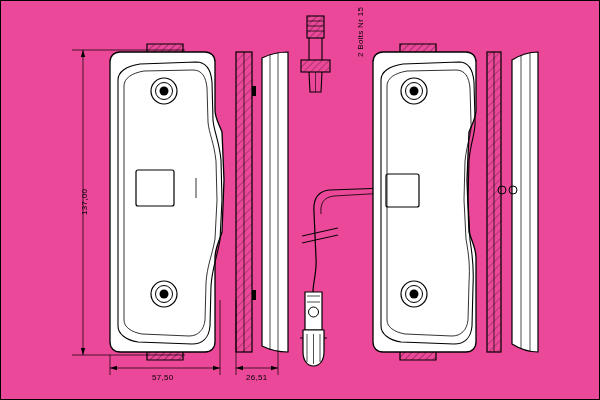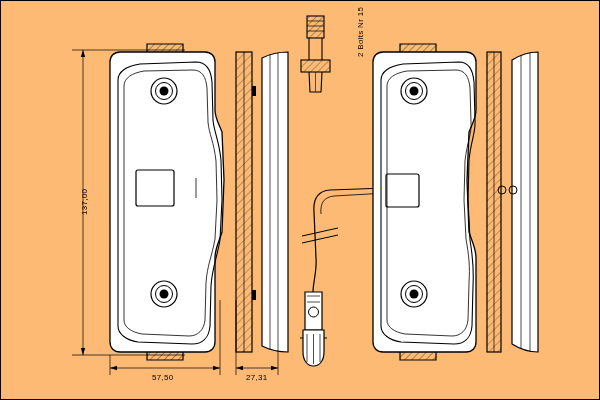--- a/index.html
+++ b/index.html
@@ -1,17 +1,17 @@
 <!DOCTYPE html>
 <html><head>
 <meta charset="utf-8">
 <style>
   html,body{margin:0;padding:0;background:#ffffff;}
   body{width:600px;height:400px;overflow:hidden;font-family:"Liberation Sans",sans-serif;}
-  #stage{position:relative;width:600px;height:400px;background:#fdba74;}
+  #stage{position:relative;width:600px;height:400px;background:#ec4899;}
   .frame{position:absolute;left:0;top:0;width:600px;height:400px;border:1px solid #000;box-sizing:border-box;}
   svg{position:absolute;left:0;top:0;width:600px;height:400px;}
   .lbl{position:absolute;font-family:"Liberation Sans",sans-serif;font-size:8px;color:#000;letter-spacing:0.3px;white-space:nowrap;}
   .vert{transform-origin:left top;}
 </style>
 </head>
 <body>
 
 <div id="stage">
   <div class="frame"></div>
@@ -167,16 +167,16 @@
       <line x1="530" y1="52.5" x2="530" y2="351.5" stroke="#000" stroke-width="0.7"></line>
       <circle cx="502" cy="190" r="4" fill="none" stroke="#000" stroke-width="1"></circle>
       <circle cx="513" cy="190" r="4" fill="none" stroke="#000" stroke-width="1"></circle>
     </g>
   </svg>
 
   <div class="lbl vert" style="left:80px; top:215px; transform:rotate(-90deg);">137,00</div>
 
   <div class="lbl" style="left:152px; top:373px;">57,50</div>
 
-  <div class="lbl" style="left:246px; top:373px;">27,31</div>
+  <div class="lbl" style="left:246px; top:373px;">26,51</div>
 
   <div class="lbl vert" style="left:356px; top:57px; transform:rotate(-90deg);">2 Bolts Nr 15</div>
 </div>
 
 </body></html>

